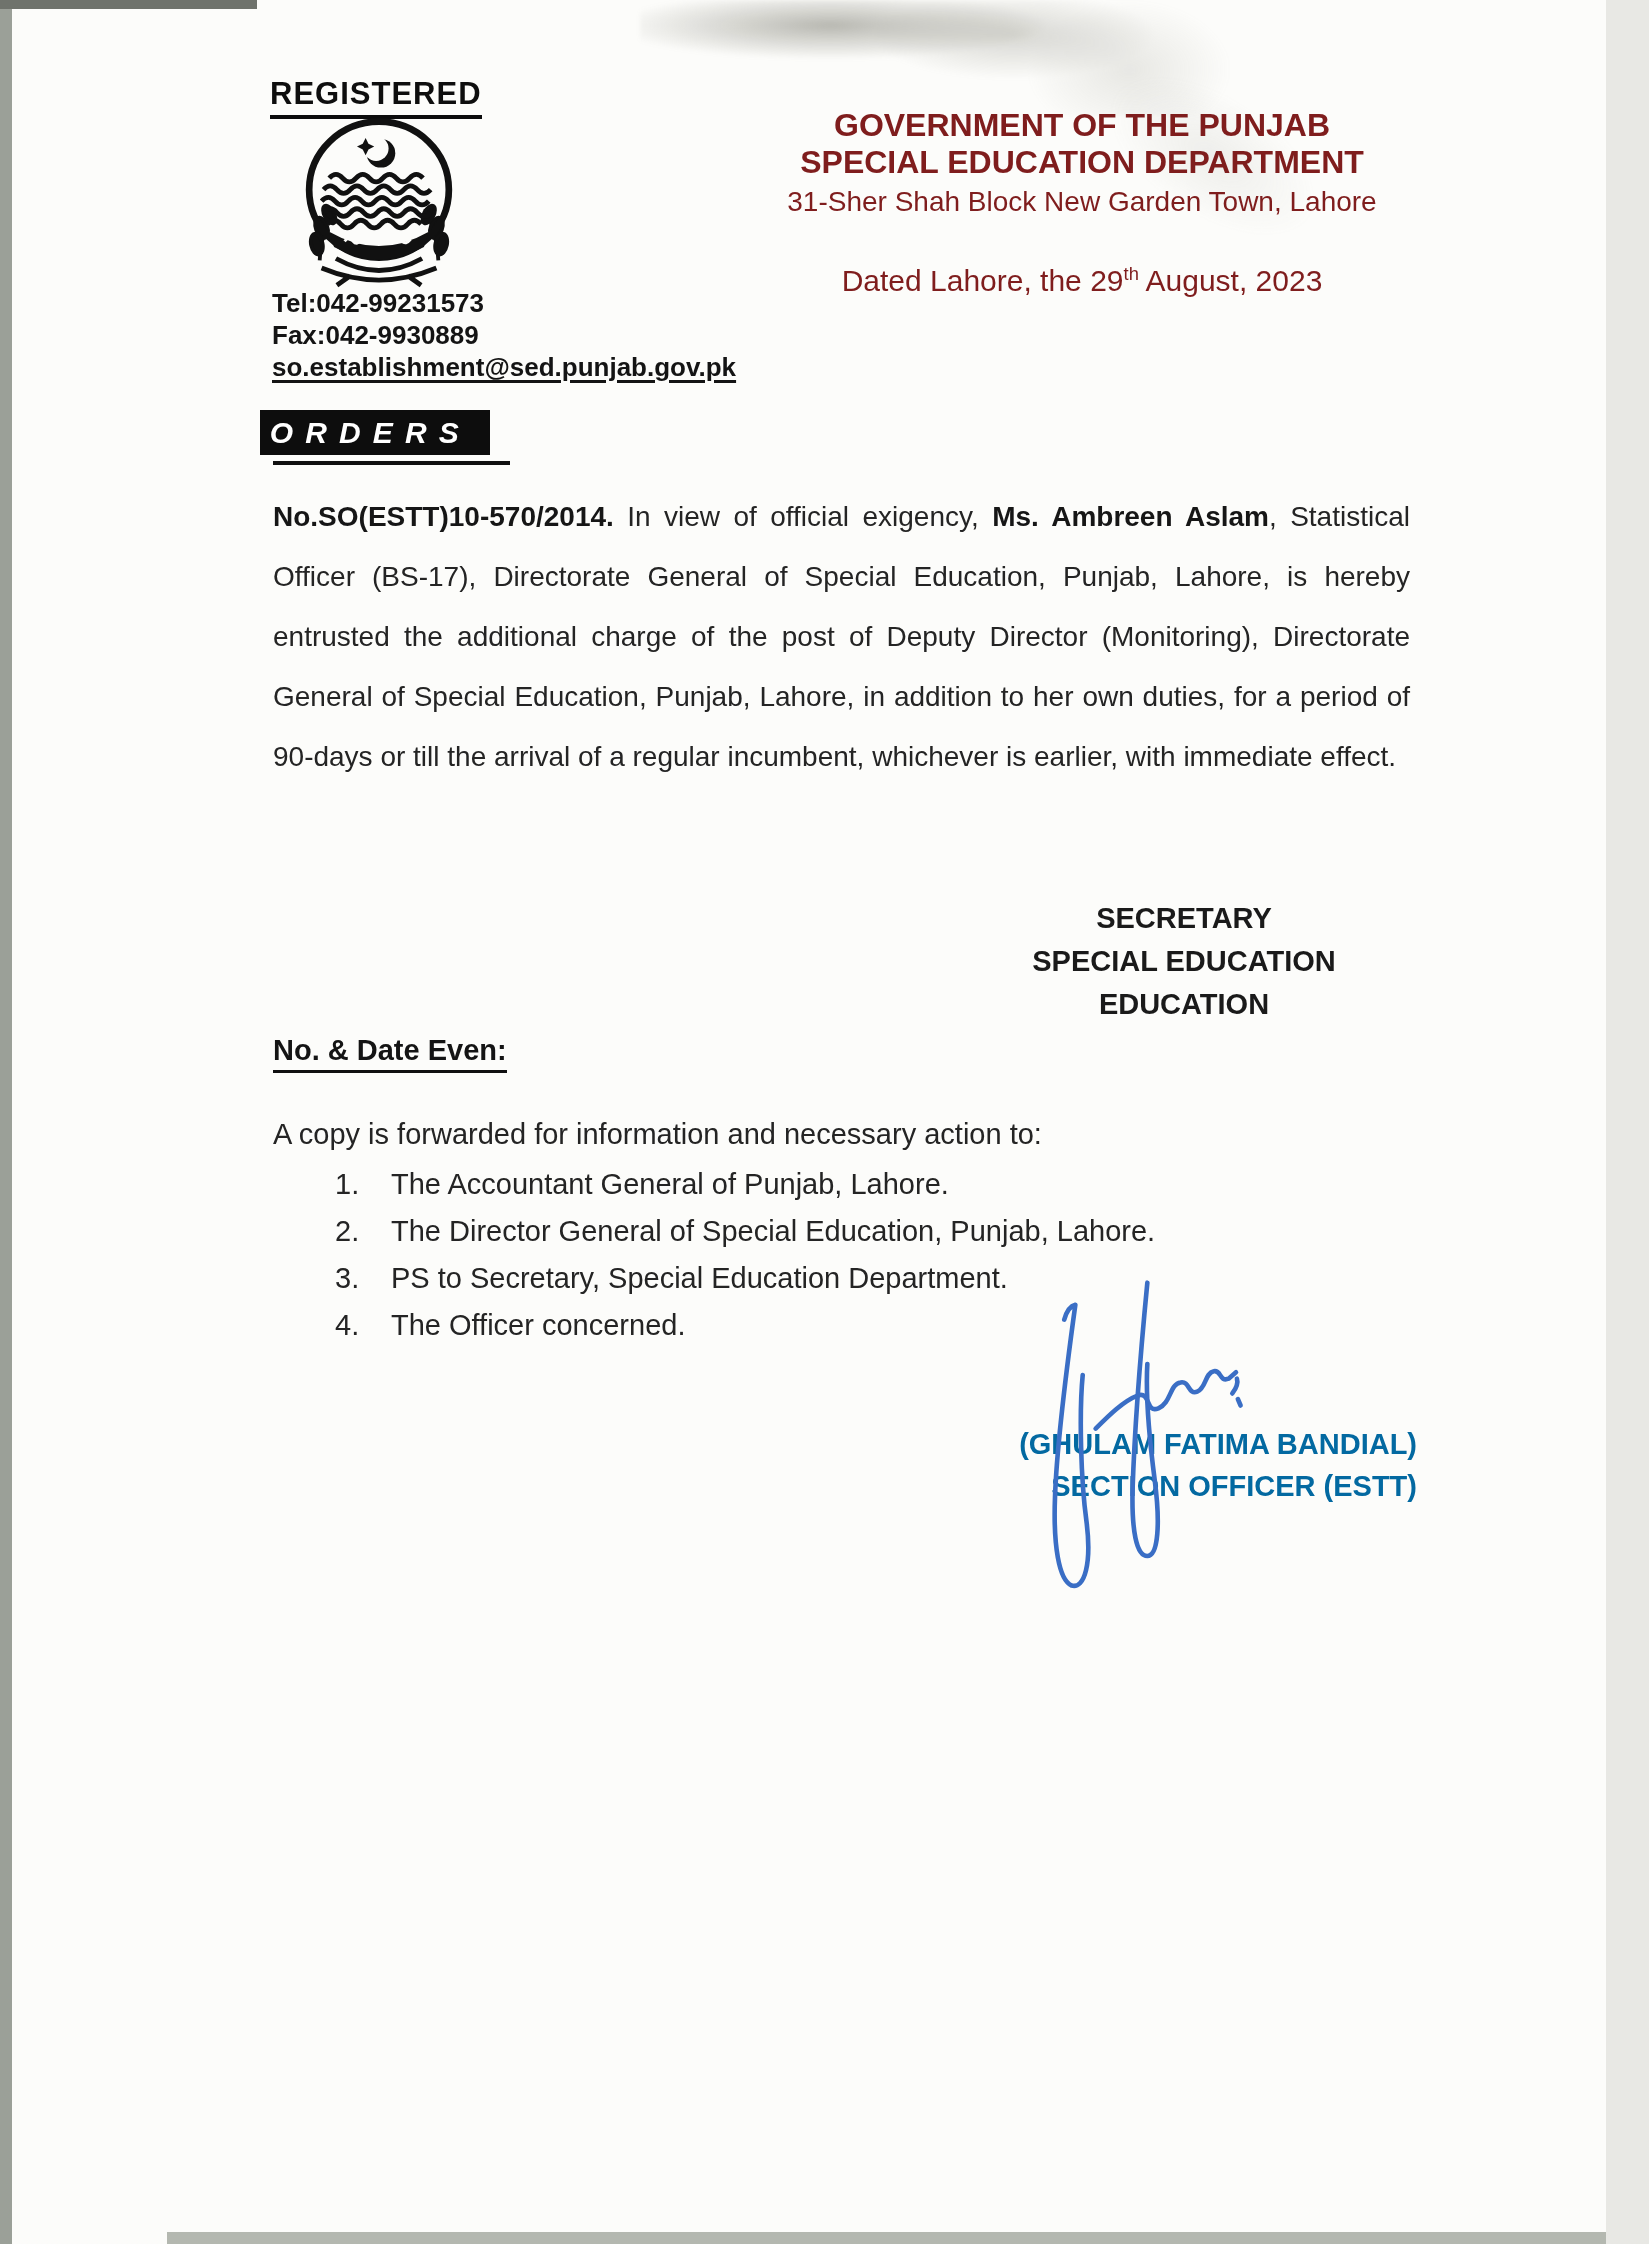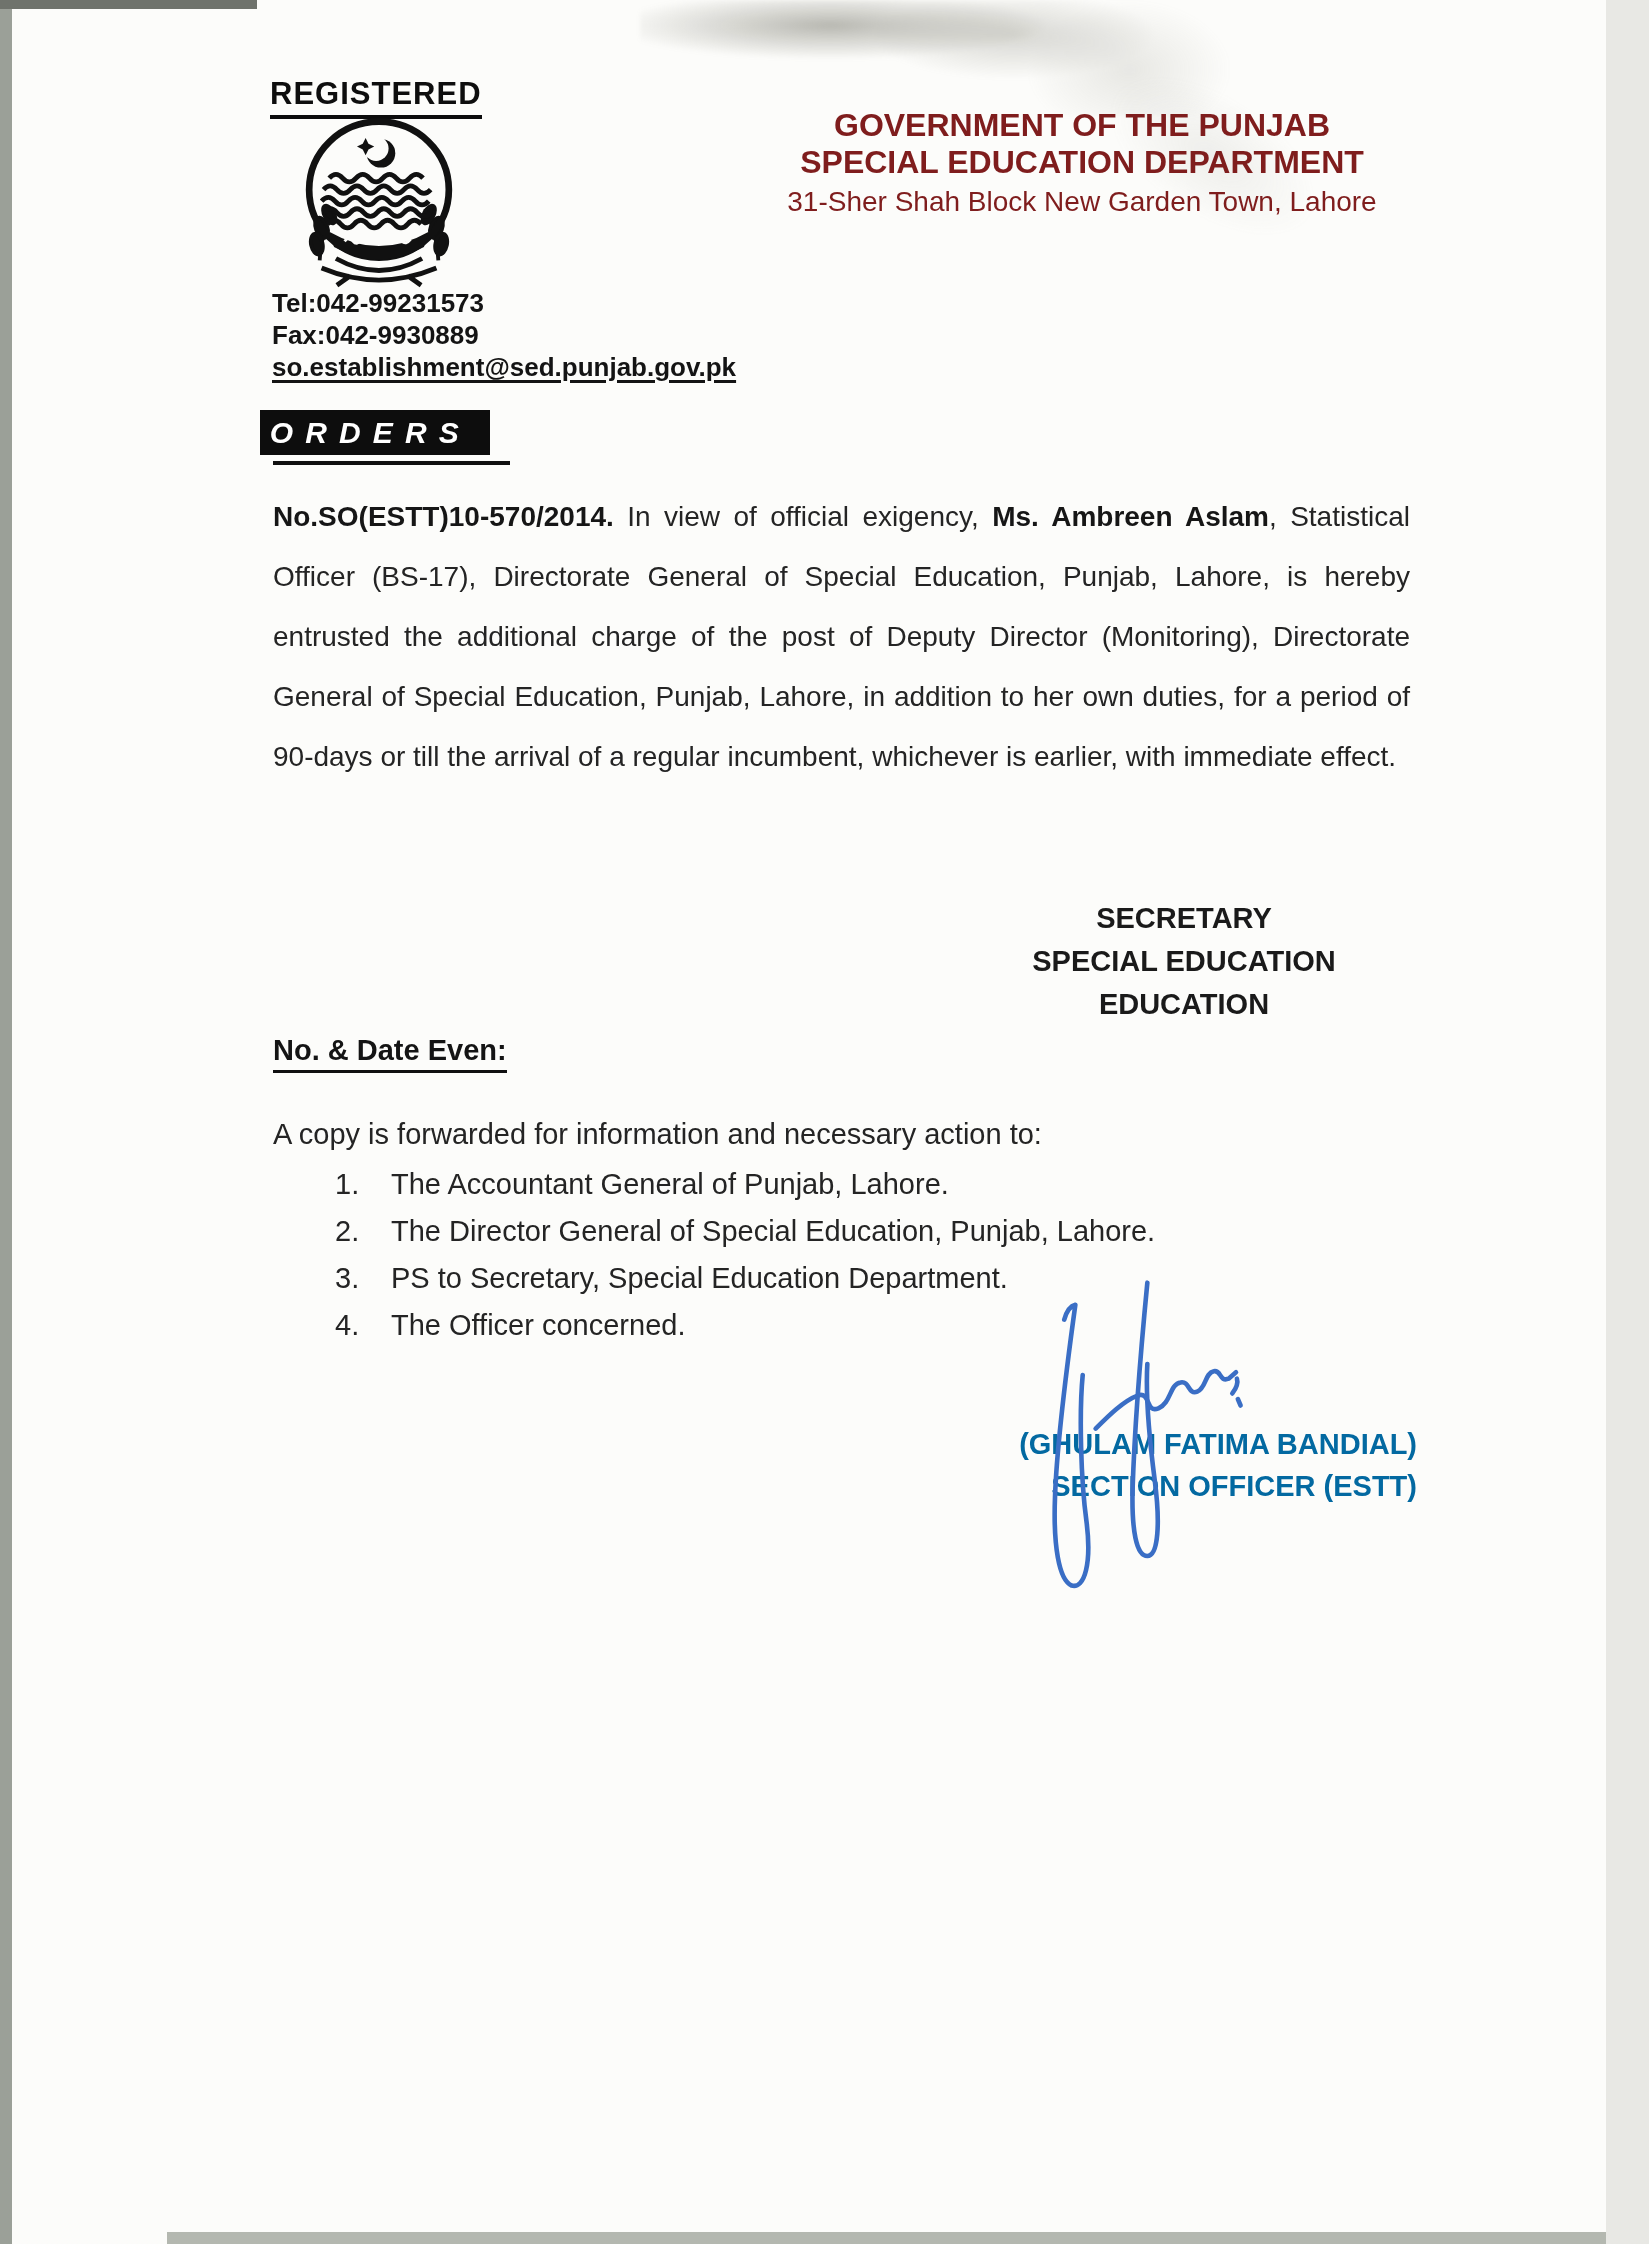--- a/index.html
+++ b/index.html
@@ -128,20 +128,21 @@
   <div class="contact">
     <div>Tel:042-99231573</div>
     <div>Fax:042-9930889</div>
     <div class="email">so.establishment@sed.punjab.gov.pk</div>
   </div>
 
   <div class="head-block">
     <div class="head-title">GOVERNMENT OF THE PUNJAB</div>
     <div class="head-title">SPECIAL EDUCATION DEPARTMENT</div>
     <div class="head-address">31-Sher Shah Block New Garden Town, Lahore</div>
+    <div class="head-dated"><span>Dated Lahore, the 29</span><sup>th</sup><span> August, 2023</span></div>
   </div>
 
   <div class="orders-box">O R D E R S</div>
   <div class="orders-underline"></div>
 
   <div class="body-para"><span class="b">No.SO(ESTT)10-570/2014.</span><span> In view of official exigency, </span><span class="b">Ms. Ambreen Aslam</span><span>, Statistical Officer (BS-17), Directorate General of Special Education, Punjab, Lahore, is hereby entrusted the additional charge of the post of Deputy Director (Monitoring), Directorate General of Special Education, Punjab, Lahore, in addition to her own duties, for a period of 90-days or till the arrival of a regular incumbent, whichever is earlier, with immediate effect.</span></div>
 
   <div class="secretary">
     <div>SECRETARY</div>
     <div>SPECIAL EDUCATION</div>

